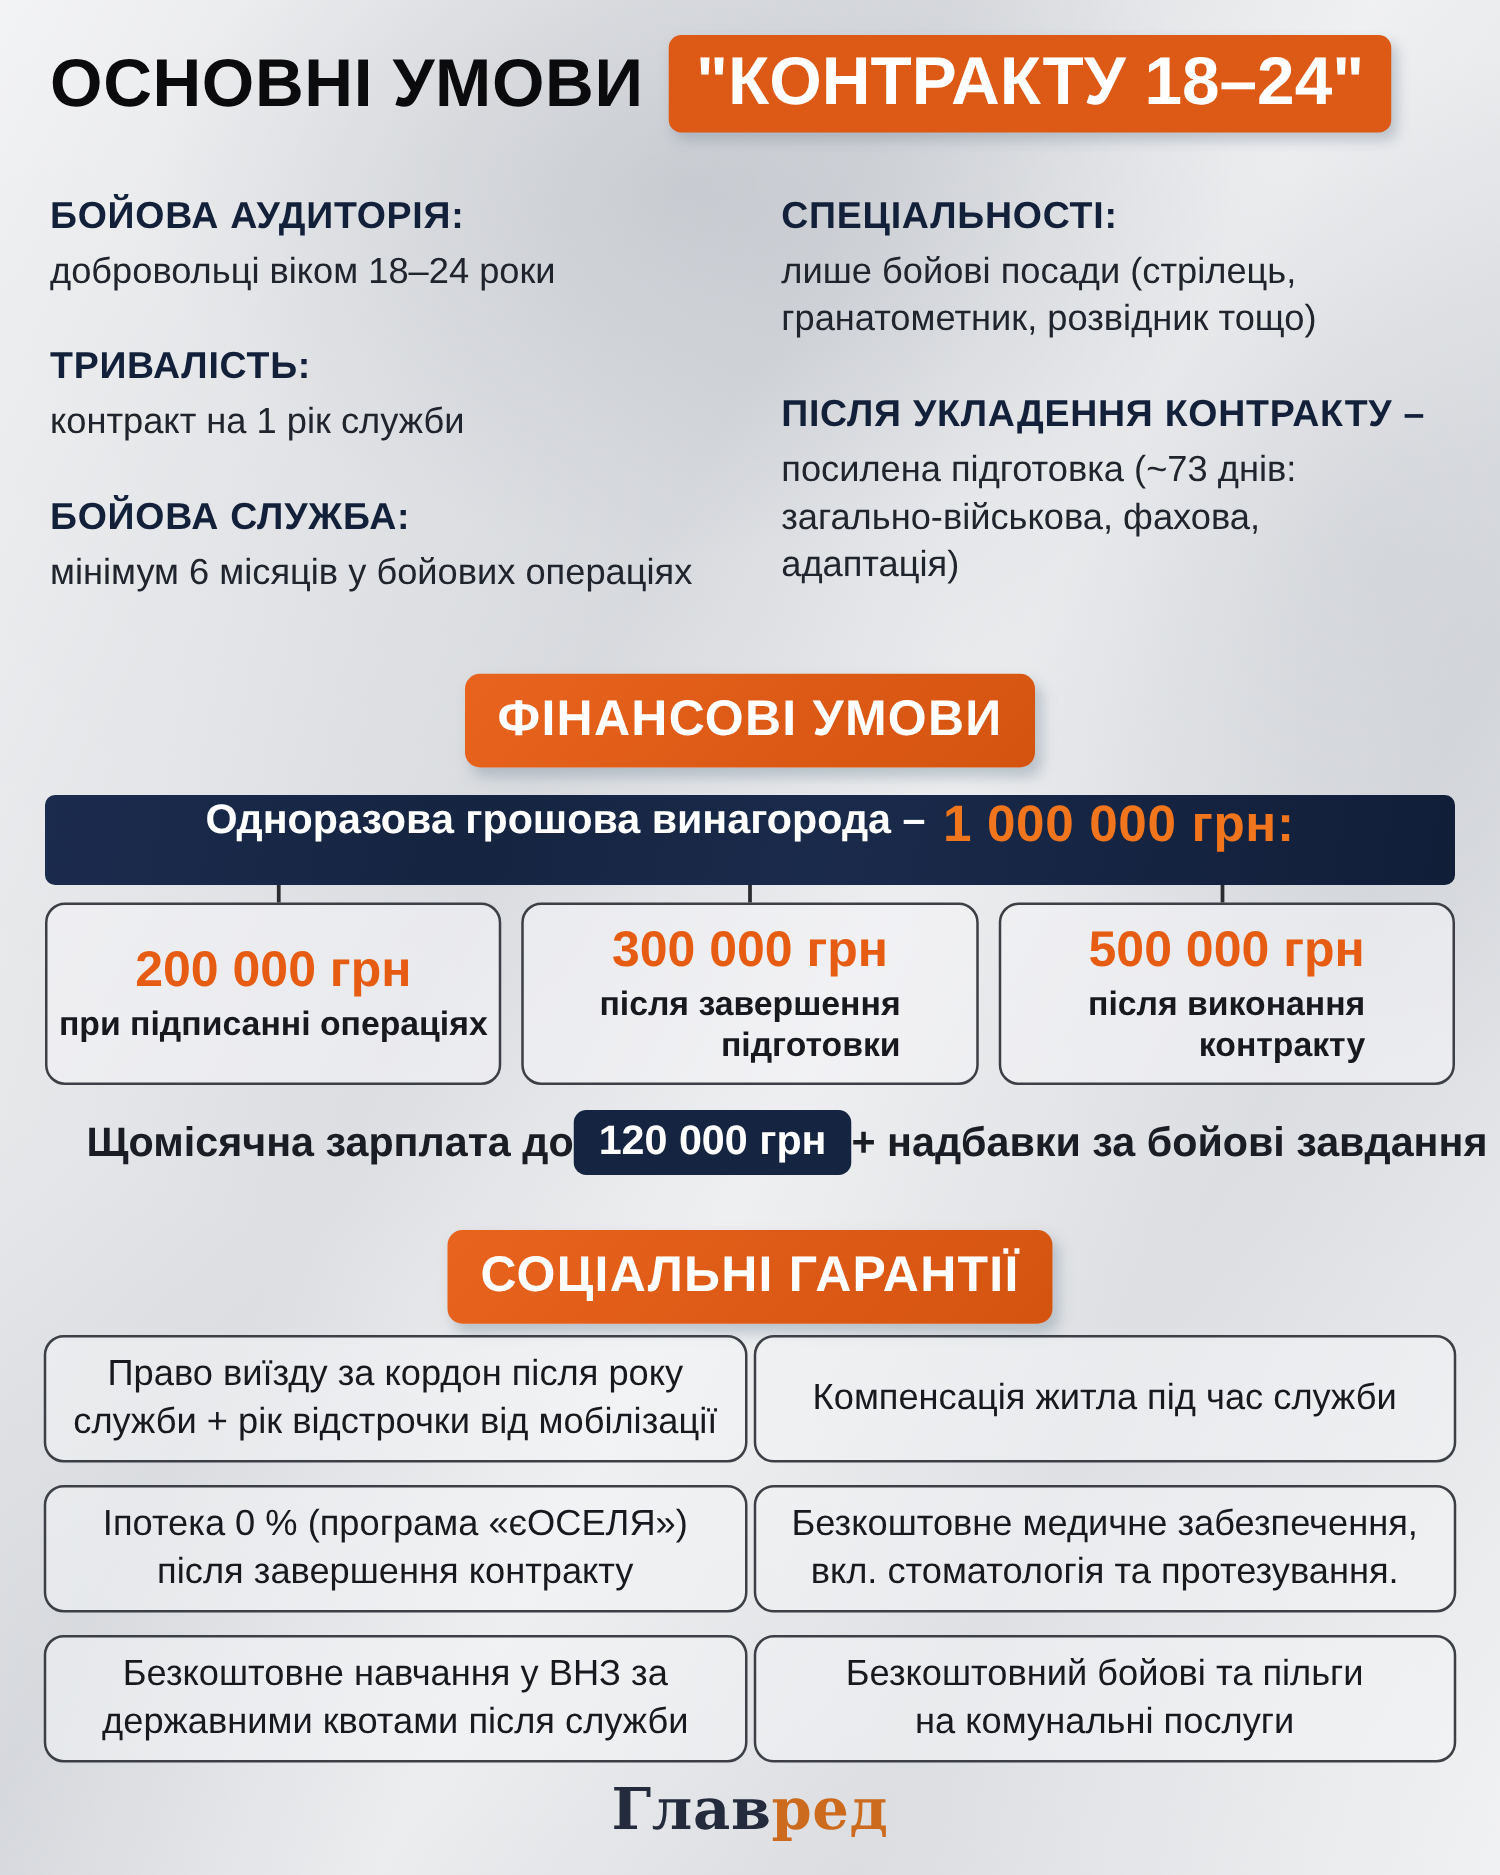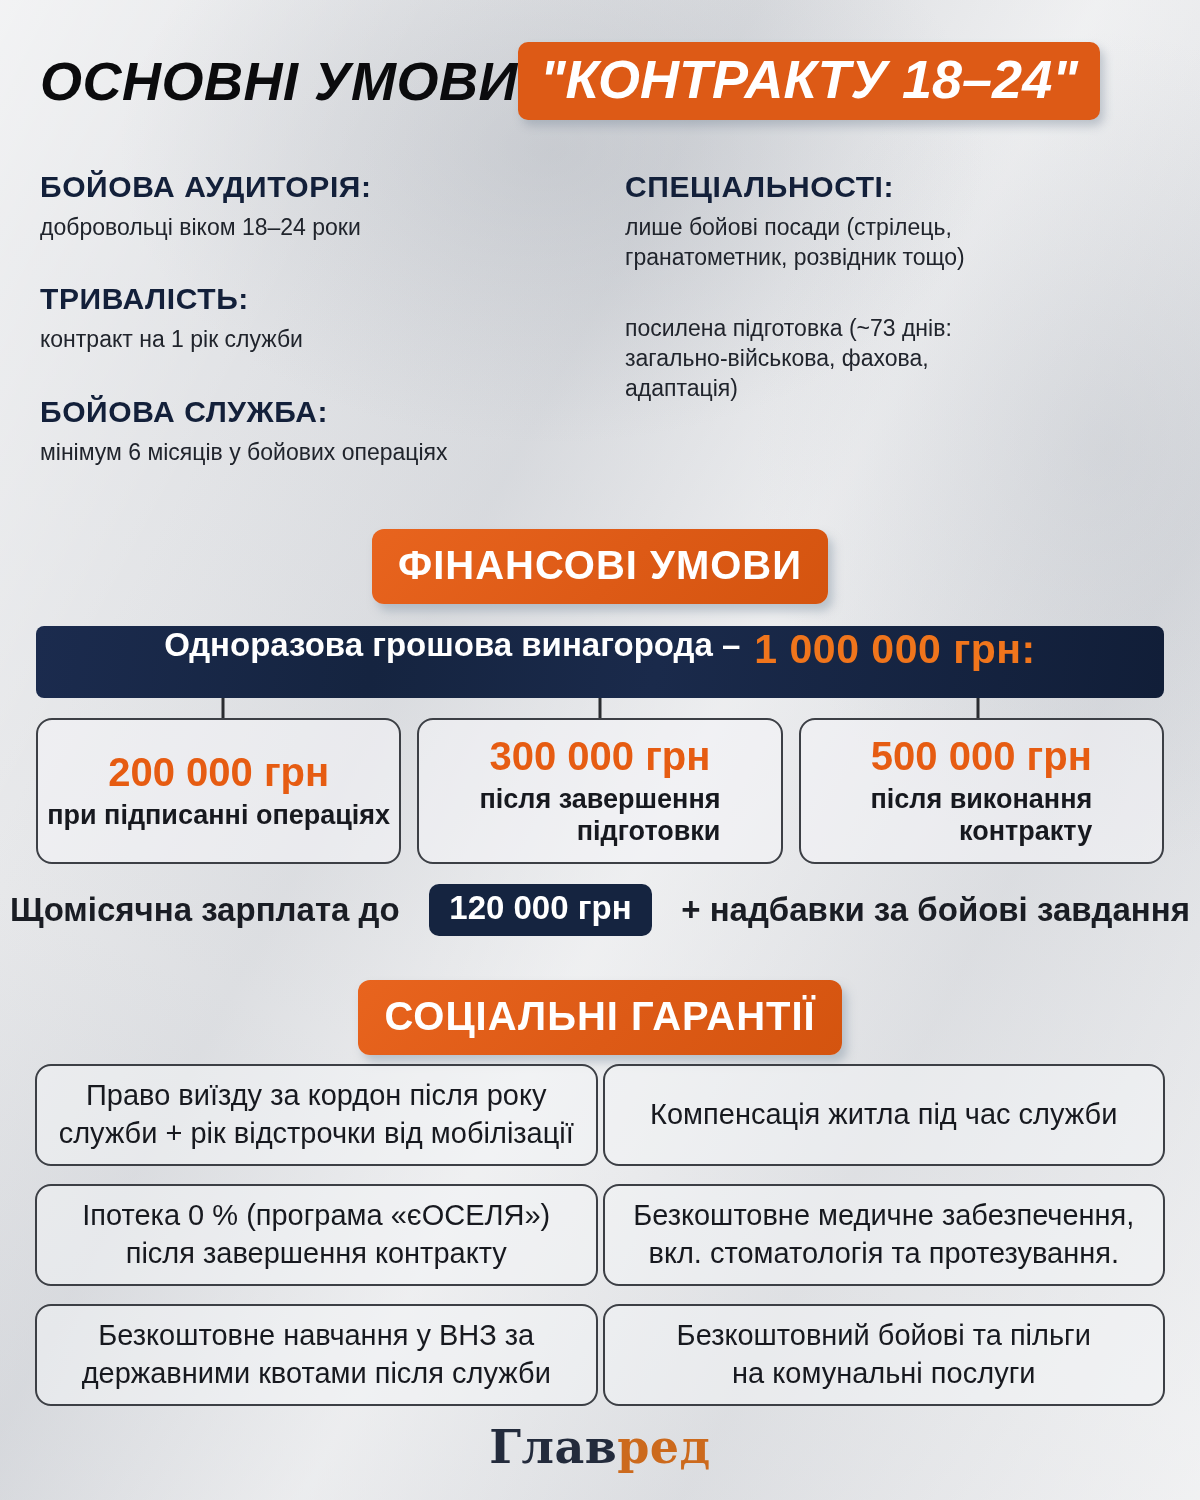--- a/index.html
+++ b/index.html
@@ -28,23 +28,22 @@
       linear-gradient(118deg, rgba(255,255,255,0.55) 0%, rgba(255,255,255,0) 22%, rgba(170,175,184,0.18) 38%, rgba(255,255,255,0.35) 55%, rgba(170,175,184,0.14) 74%, rgba(255,255,255,0.4) 100%),
       linear-gradient(24deg, rgba(205,208,214,0.35) 0%, rgba(255,255,255,0) 30%, rgba(205,208,214,0.25) 62%, rgba(255,255,255,0) 100%),
       var(--c-page_bg);
     display:flex;
     flex-direction:column;
   }
   .prewrap{white-space:pre-line;}
 
   
   .header{
-    display:flex;align-items:center;
-    padding:42px 30px 0 40px;
-    font-style:italic;
+    display:flex;align-items:center;gap:20px;
+    padding:28px 30px 0 40px;
   }
   .page-title{
     font-size:54px;font-weight:bold;color:var(--c-title_black);
     letter-spacing:0.5px;white-space:nowrap;
   }
   .title-badge{
     background:var(--c-accent_orange);
     color:#fff;font-size:54px;font-weight:bold;
     padding:6px 22px 10px;border-radius:10px;
     box-shadow:4px 6px 10px rgba(130,145,160,0.45);
@@ -54,21 +53,21 @@
   
   .info-grid{
     display:grid;grid-template-columns:560px 1fr;column-gap:25px;
     margin:50px 30px 0 40px;
   }
   .info-section{margin-bottom:40px;}
   .info-label{
     font-size:30px;font-weight:bold;color:var(--c-label_navy);
     letter-spacing:0.6px;margin-bottom:8px;
   }
-  .info-text{font-size:23px;line-height:1.32;color:var(--c-body_text);}
+  .info-text{font-size:29px;line-height:1.32;color:var(--c-body_text);}
 
   
   .section-badge{
     display:table;margin:0 auto;
     background:linear-gradient(135deg,#E8641E 0%,var(--c-accent_orange) 55%,#D4540F 100%);
     color:#fff;font-size:40px;font-weight:bold;letter-spacing:1px;
     padding:14px 26px 16px;border-radius:12px;
     box-shadow:5px 7px 10px rgba(140,155,170,0.5);
     white-space:nowrap;
   }
@@ -104,21 +103,21 @@
     background:rgba(243,244,246,0.6);
     display:flex;flex-direction:column;align-items:center;justify-content:center;
     text-align:right;padding:14px 6px;min-height:126px;
   }
   .payment-amount{color:var(--c-amount_orange);font-size:40px;font-weight:bold;margin-bottom:4px;}
   .payment-caption{color:#17191F;font-size:27px;font-weight:bold;line-height:1.2;}
 
   
   .salary-line{
     margin:20px 10px 0;
-    display:flex;align-items:center;justify-content:space-between;gap:14px;
+    display:flex;align-items:center;justify-content:flex-end;
     font-size:33px;font-weight:bold;color:#1A1D24;
     white-space:nowrap;
   }
   .salary-pill{
     background:var(--c-navy);color:#fff;
     padding:5px 20px 9px;border-radius:10px;
     font-size:33px;font-weight:bold;
   }
 
   
@@ -171,20 +170,21 @@
       <div class="info-text prewrap">мінімум 6 місяців у бойових операціях</div>
     </div>
   </div>
   <div class="info-col">
     <div class="info-section">
       <div class="info-label">СПЕЦІАЛЬНОСТІ:</div>
       <div class="info-text prewrap">лише бойові посади (стрілець,
 гранатометник, розвідник тощо)</div>
     </div>
     <div class="info-section">
+      <div class="info-label">ПІСЛЯ УКЛАДЕННЯ КОНТРАКТУ –</div>
       <div class="info-text prewrap">посилена підготовка (~73 днів:
 загально-військова, фахова,
 адаптація)</div>
     </div>
   </div>
 </div>
 
 <div class="section-badge badge-financial">ФІНАНСОВІ УМОВИ</div>
 
 <div class="bonus-bar">

